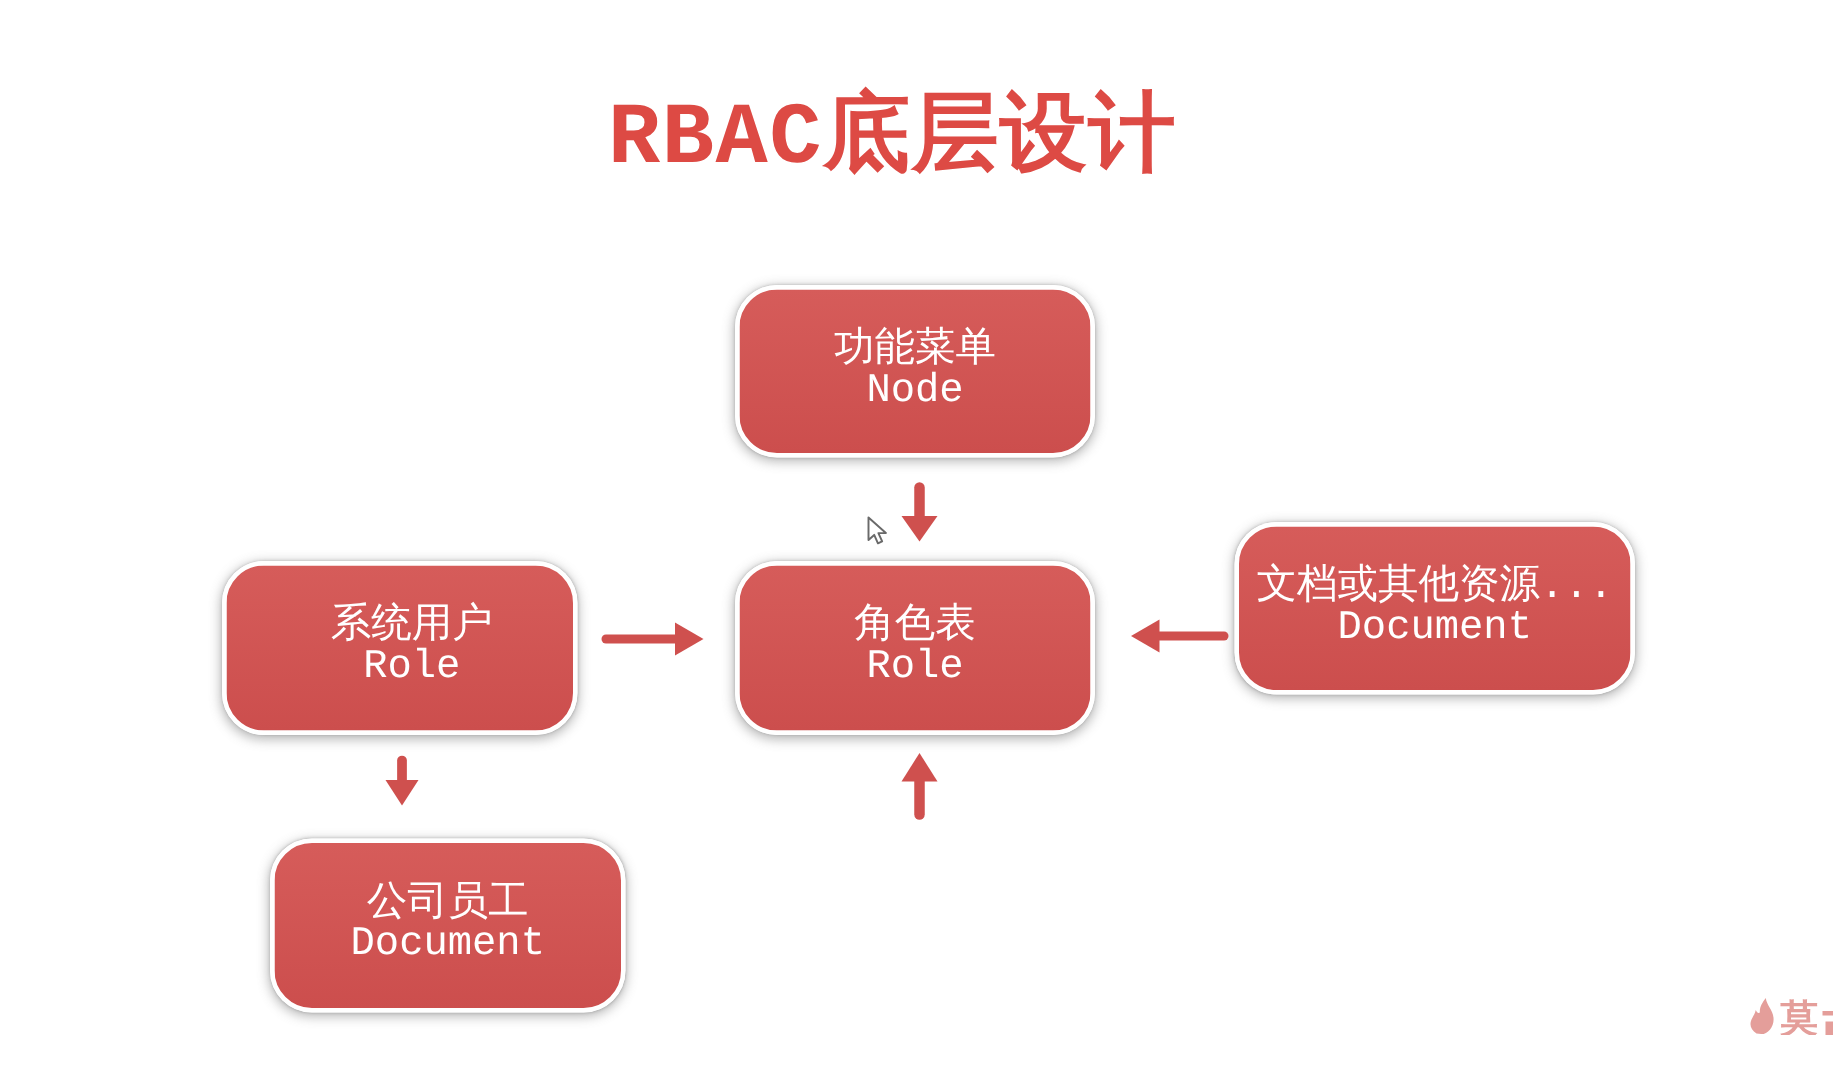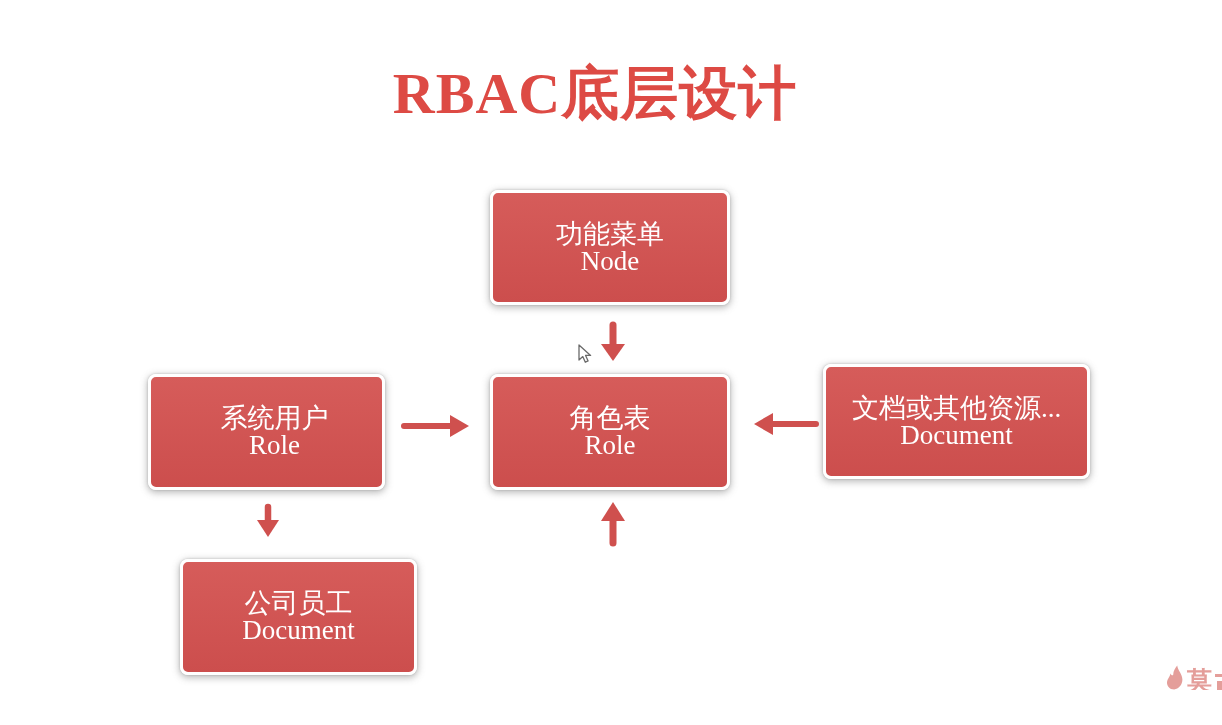--- a/index.html
+++ b/index.html
@@ -2,53 +2,53 @@
 <html style="--background: #ffffff; --title: #dd4a44; --box-fill-top: #d65c5a; --box-fill-bottom: #cc4e4d; --box-border: #ffffff; --box-text: #ffffff; --arrow: #cf504e; --watermark: #e49e9a;"><head>
 <meta charset="utf-8">
 <style>
   html, body { margin: 0; padding: 0; background: #ffffff; }
   .stage {
     position: relative;
     width: 1222px;
     height: 690px;
     background: var(--background, #ffffff);
     overflow: hidden;
-    font-family: Liberation Serif, serif;
+    font-family: Liberation Mono, monospace;
   }
   .title {
     position: absolute;
     top: 62px;
     left: 0;
     width: 1190px;
     margin: 0;
     text-align: center;
     font-size: 58px;
     line-height: 1.1;
     font-weight: 800;
     letter-spacing: 1px;
     color: var(--title, #dd4a44);
   }
   .box {
     position: absolute;
     box-sizing: border-box;
     border: 3px solid var(--box-border, #ffffff);
-    border-radius: 8px;
+    border-radius: 28px;
     background: linear-gradient(180deg, var(--box-fill-top, #d65c5a) 0%, var(--box-fill-bottom, #cc4e4d) 100%);
     box-shadow: 0 2px 7px 1px rgba(110,110,110,0.45), 0 0 2px rgba(140,140,140,0.5);
     display: flex;
     flex-direction: column;
     align-items: center;
     justify-content: center;
     color: var(--box-text, #ffffff);
   }
   .box .line { font-size: 27px; line-height: 1; white-space: nowrap; }
   .box-node       { left: 490px; top: 190px; width: 240px; height: 115px; }
   .box-user       { left: 148px; top: 374px; width: 237px; height: 116px; padding-left: 16px; }
   .box-role       { left: 490px; top: 374px; width: 240px; height: 116px; }
-  .box-document   { left: 823px; top: 364px; width: 267px; height: 115px; }
+  .box-document   { left: 823px; top: 348px; width: 267px; height: 115px; }
   .box-employee   { left: 148px; top: 559px; width: 237px; height: 116px; margin-left: 32px; }
   .box-promission { left: 490px; top: 559px; width: 240px; height: 116px; }
   .arrows, .cursor-svg {
     position: absolute;
     left: 0; top: 0;
     pointer-events: none;
   }
   .arrows line    { stroke: var(--arrow, #cf504e); stroke-linecap: round; }
   .arrows polygon { fill: var(--arrow, #cf504e); }
   .watermark {

